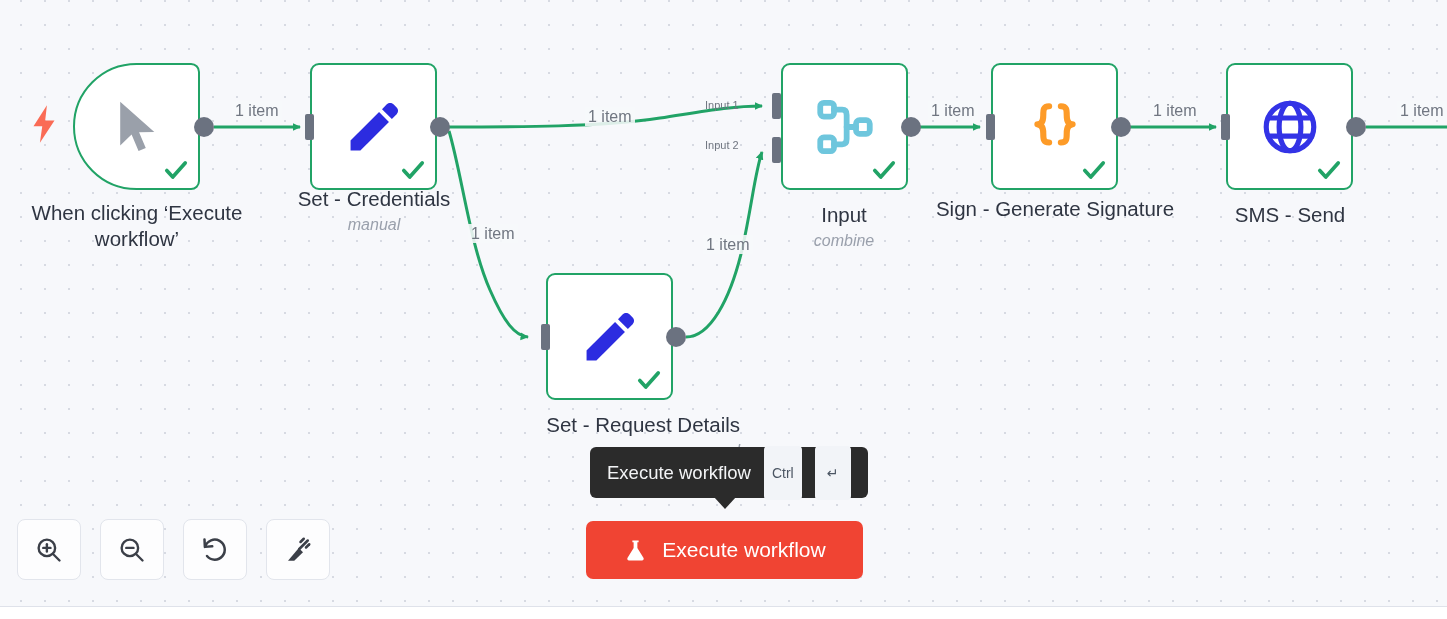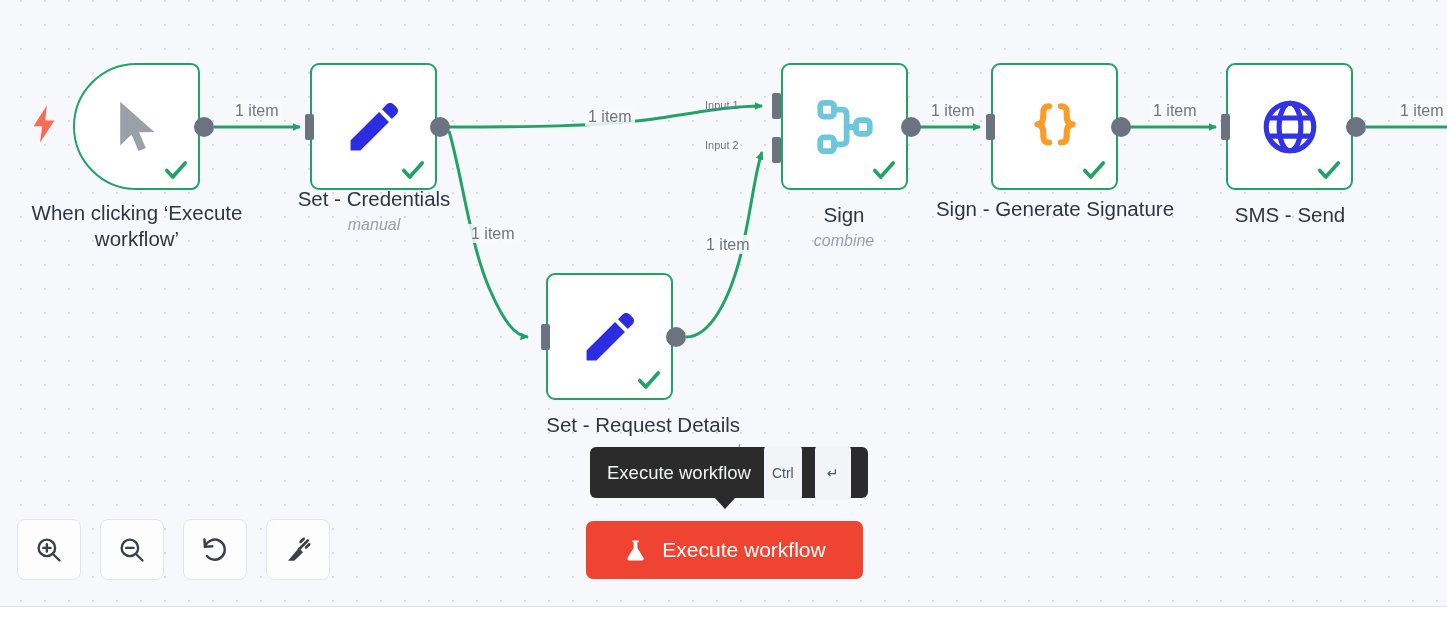--- a/index.html
+++ b/index.html
@@ -323,21 +323,21 @@
             <path d="M8.0 5.7 L11.0 5.7 C12.2 5.7 12.6 6.5 12.6 7.6 L12.6 12.0 L16.0 12.0"></path>
             <path d="M8.0 18.3 L11.0 18.3 C12.2 18.3 12.6 17.5 12.6 16.4 L12.6 12.0"></path>
           </g>
         </svg>
       </div>
       <svg class="node-check" viewBox="0 0 24 24">
         <path d="M3.5 12.5 L9 18.5 L20.5 5.5" stroke="#21a366" stroke-width="3.4" fill="none" stroke-linecap="round" stroke-linejoin="round"></path>
       </svg>
     </div>
     <div class="node-caption" style="left:714px; top:202px; width:260px;">
-      <div class="node-title">Sign</div>
+      <div class="node-title">Input</div>
       <div class="node-subtitle">combine</div>
     </div>
 
     <div class="node" style="left:991px; top:63px;">
       <div class="node-icon">
         <svg width="64" height="64" viewBox="0 0 24 24">
           <g fill="none" stroke="#fd9b28" stroke-width="2.3" stroke-linecap="round" stroke-linejoin="round">
             <path d="M9.8 4.2 C7.6 4.2 7.6 5.6 7.6 7.6 C7.6 10.2 6.6 11.0 5.4 11.0 C6.6 11.0 7.6 11.8 7.6 14.4 C7.6 16.4 7.6 17.8 9.8 17.8"></path>
             <path d="M14.2 4.2 C16.4 4.2 16.4 5.6 16.4 7.6 C16.4 10.2 17.4 11.0 18.6 11.0 C17.4 11.0 16.4 11.8 16.4 14.4 C16.4 16.4 16.4 17.8 14.2 17.8"></path>
           </g>

